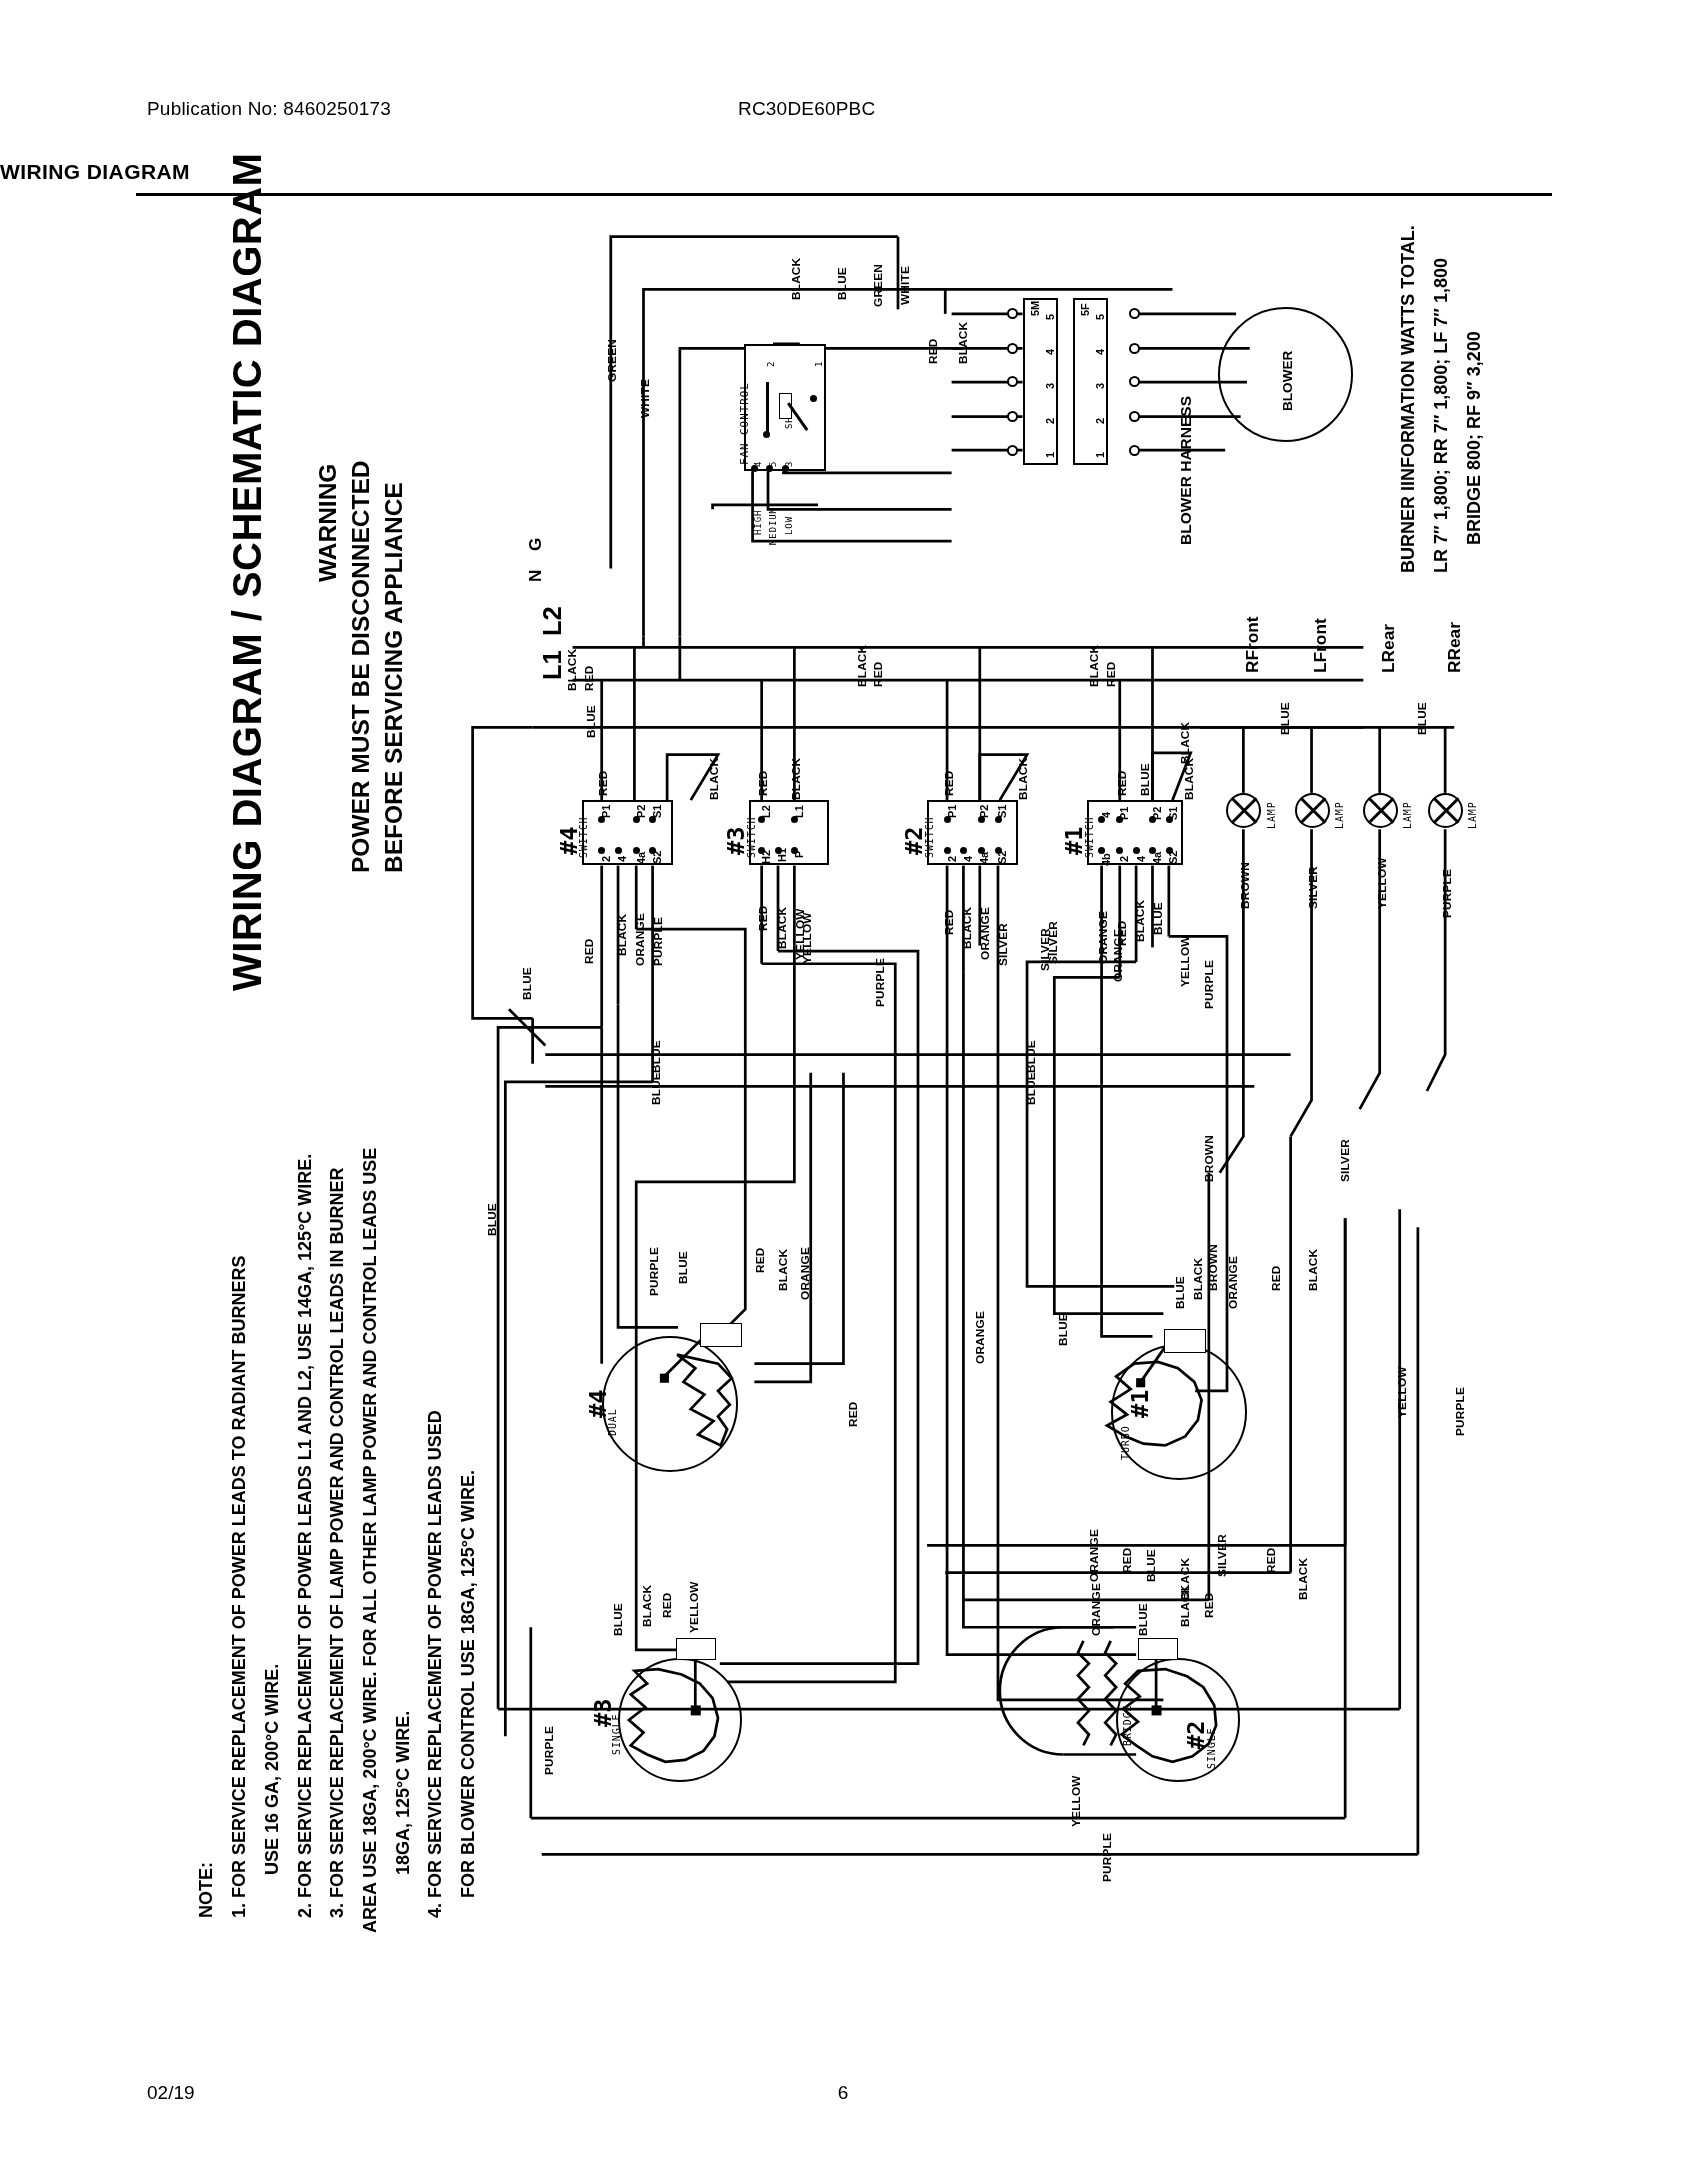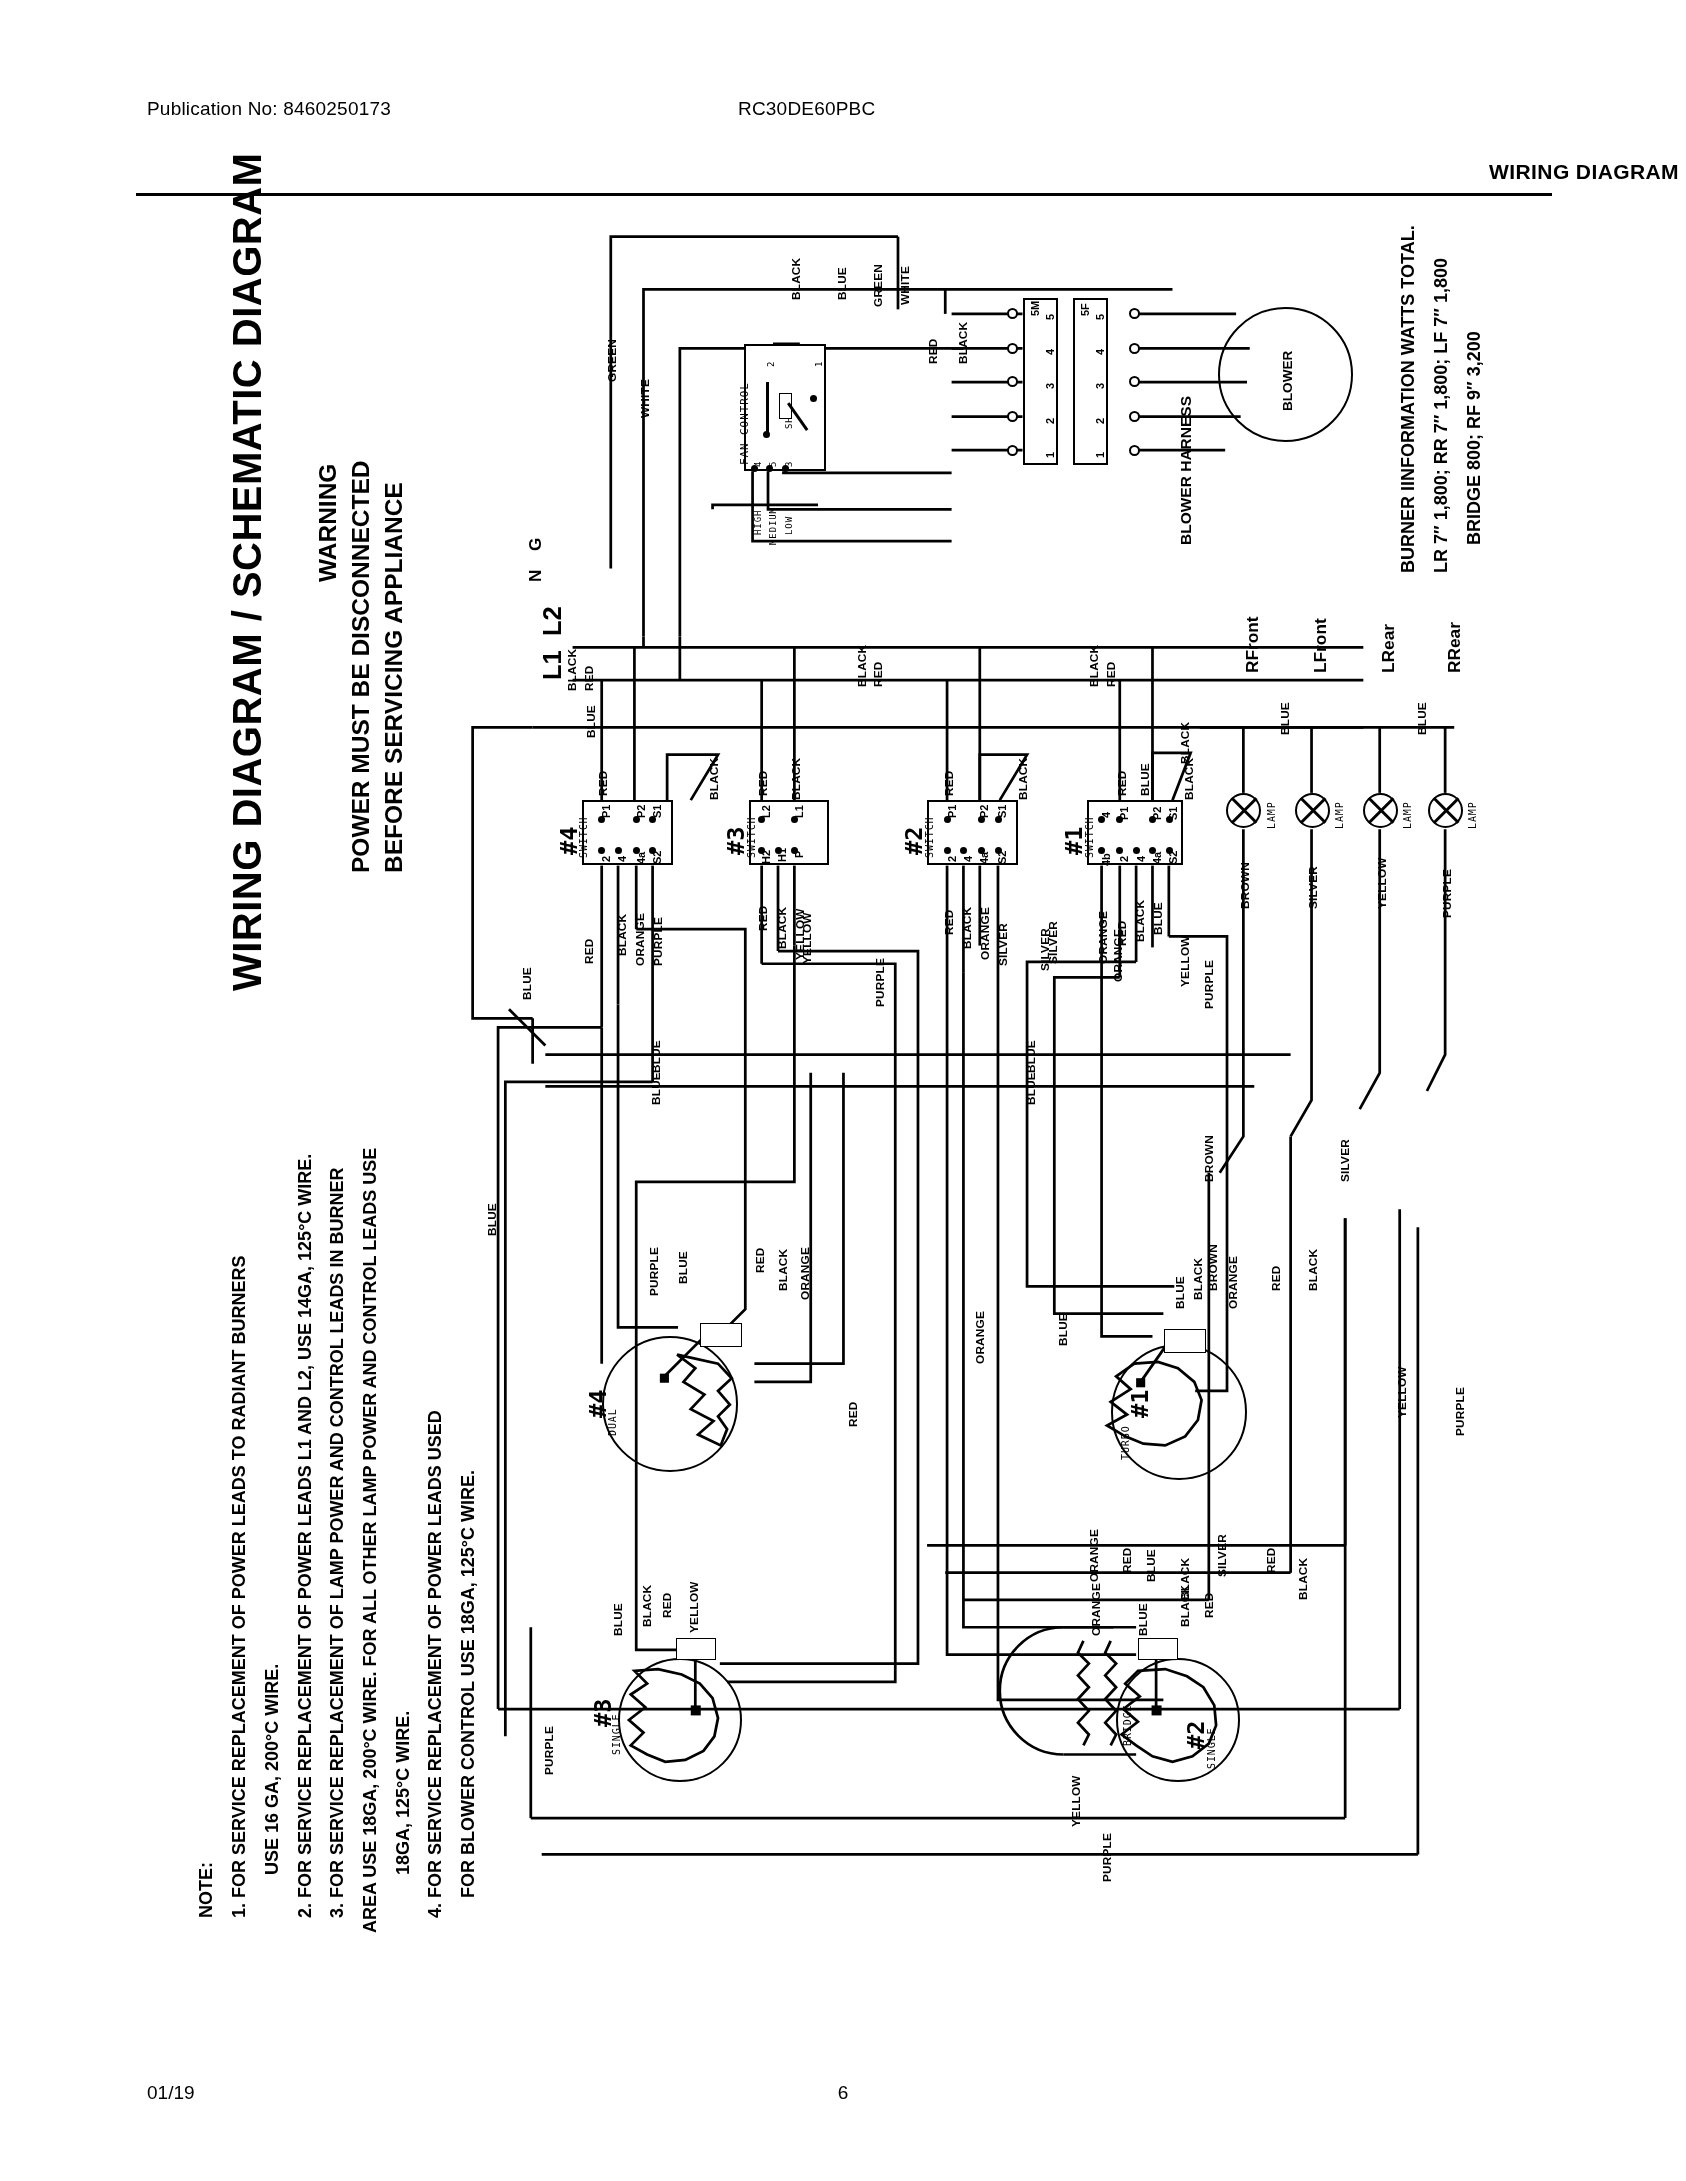--- a/index.html
+++ b/index.html
@@ -31,21 +31,21 @@
     top: 98px;
     font-size: 19px;
     letter-spacing: 0.2px;
     white-space: nowrap;
   }
   .hdr-title {
     position: absolute;
     left: 0;
     top: 160px;
     width: 1679px;
-    text-align: right;
+    text-align: left;
     font-size: 21px;
     font-weight: bold;
     letter-spacing: 0.4px;
   }
   .hdr-rule {
     position: absolute;
     left: 136px;
     top: 193px;
     width: 1416px;
     height: 2.7px;
@@ -687,15 +687,15 @@
 <div class="rot lbl-wire" style="left:973px; top:1364px;">ORANGE</div>
 <div class="rot lbl-wire" style="left:1056px; top:1346px;">BLUE</div>
 <div class="rot lbl-wire" style="left:1069px; top:1827px;">YELLOW</div>
 <div class="rot lbl-wire" style="left:1100px; top:1882px;">PURPLE</div>
 
 <div class="wirebox" style="left:700px; top:1323px; width:42px; height:23.6px;"></div>
 <div class="wirebox" style="left:1164px; top:1329px; width:42px; height:23.6px;"></div>
 <div class="wirebox" style="left:676px; top:1638px; width:40px; height:22px;"></div>
 <div class="wirebox" style="left:1138px; top:1638px; width:40px; height:22px;"></div>
 
-<div class="ftr-date">01/19</div>
+<div class="ftr-date">02/19</div>
 <div class="ftr-page">6</div>
 
 
 </body></html>

